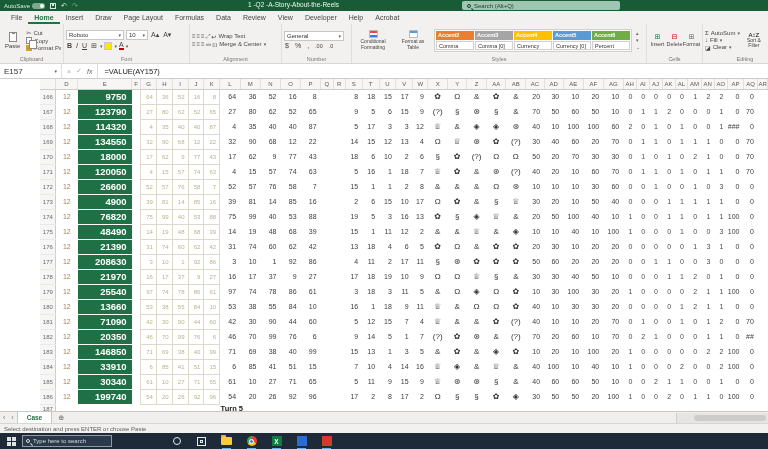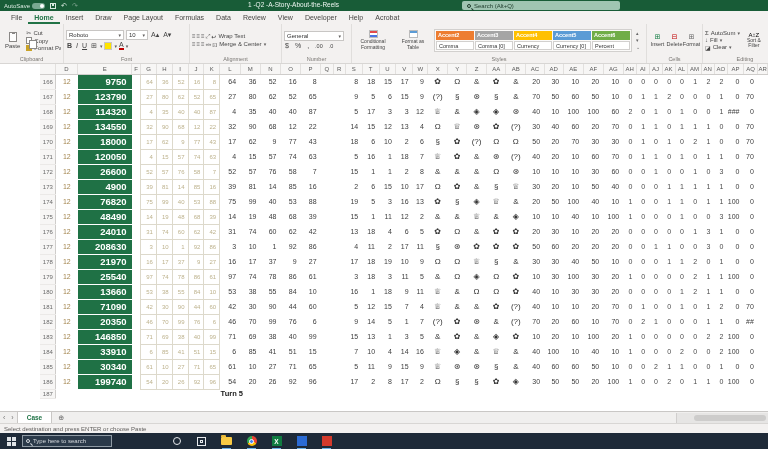--- a/index.html
+++ b/index.html
@@ -330,20 +330,32 @@
             <span class="twolab" style="width:24px">Sort &amp; Filter</span>
           </div>
         <div class="edbtn">
             <span class="twolab" style="width:24px">Find &amp; Select</span>
           </div>
       </div>
       <div class="rlabel">Editing</div>
     </div>
   </div>
 
+  <div class="formulabar">
+    <div class="namebox">
+      <span>E157</span>
+      <span class="caret">▾</span>
+    </div>
+    <div class="fbtns">
+      <span class="x">×</span>
+      <span class="ck">✓</span>
+      <span class="fx">fx</span>
+    </div>
+    <div class="formula">=VALUE(AY157)</div>
+  </div>
 
   <div class="gridwrap">
     <table>
         <colgroup>
           <col style="width: 16px;">
           <col style="width: 24px;">
           <col style="width: 58px;">
           <col style="width: 10px;">
           <col style="width: 17px;">
           <col style="width: 17px;">
@@ -867,21 +879,21 @@
             <td class="num bit">0</td>
             <td class="num bit">0</td>
             <td class="num bit">3</td>
             <td class="num">100</td>
             <td class="num">0</td>
             <td class="blank"></td>
           </tr>
           <tr>
             <th class="rh">176</th>
             <td class="d">12</td>
-            <td class="e">24010</td>
+            <td class="e">21390</td>
             <td class="blank"></td>
             <td class="gk">31</td>
             <td class="gk">74</td>
             <td class="gk">60</td>
             <td class="gk">62</td>
             <td class="gk">42</td>
             <td class="num">31</td>
             <td class="num">74</td>
             <td class="num">60</td>
             <td class="num">62</td>

